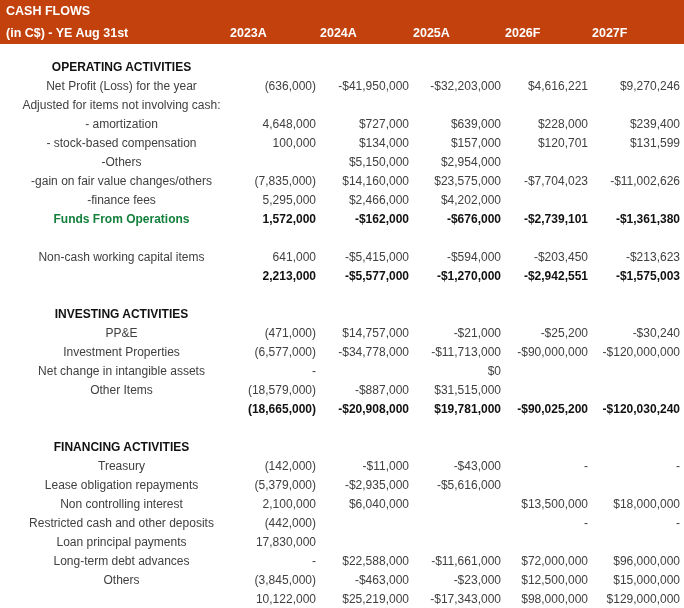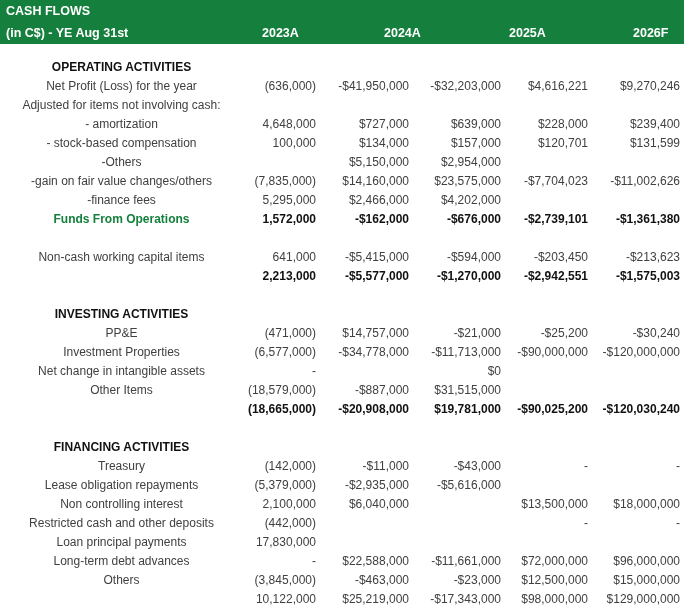--- a/index.html
+++ b/index.html
@@ -9,23 +9,23 @@
   .sheet { width:684px; height:608px; background:#ffffff; }
 
   
   .grid {
     display:grid;
     grid-template-columns:230px 90px 93px 92px 87px 92px;
     align-items:center;
   }
 
   
-  .hdr { background:#15803d; color:#ffffff; font-weight:bold; }
+  .hdr { background:#c2410c; color:#ffffff; font-weight:bold; }
   .hdr-row1 { height:22px; line-height:22px; padding-left:6px; font-size:12.5px; }
-  .hdr-row2 { height:22px; line-height:22px; font-size:12.5px;gap:32px; }
+  .hdr-row2 { height:22px; line-height:22px; font-size:12.5px; }
   .hdr-row2 .lbl { padding-left:6px; }
   .hdr-row2 .num { padding-right:4px; }
 
   
   #rows { padding-top:14px; }
   .row { height:19px; line-height:19px; }
   .row .lbl { padding-left:13px; white-space:pre; overflow:hidden;text-align:center; }
   .row .num { text-align:right; padding-right:4px; white-space:nowrap; }
 
   .row.section .lbl { font-weight:bold; color:#111111; }

